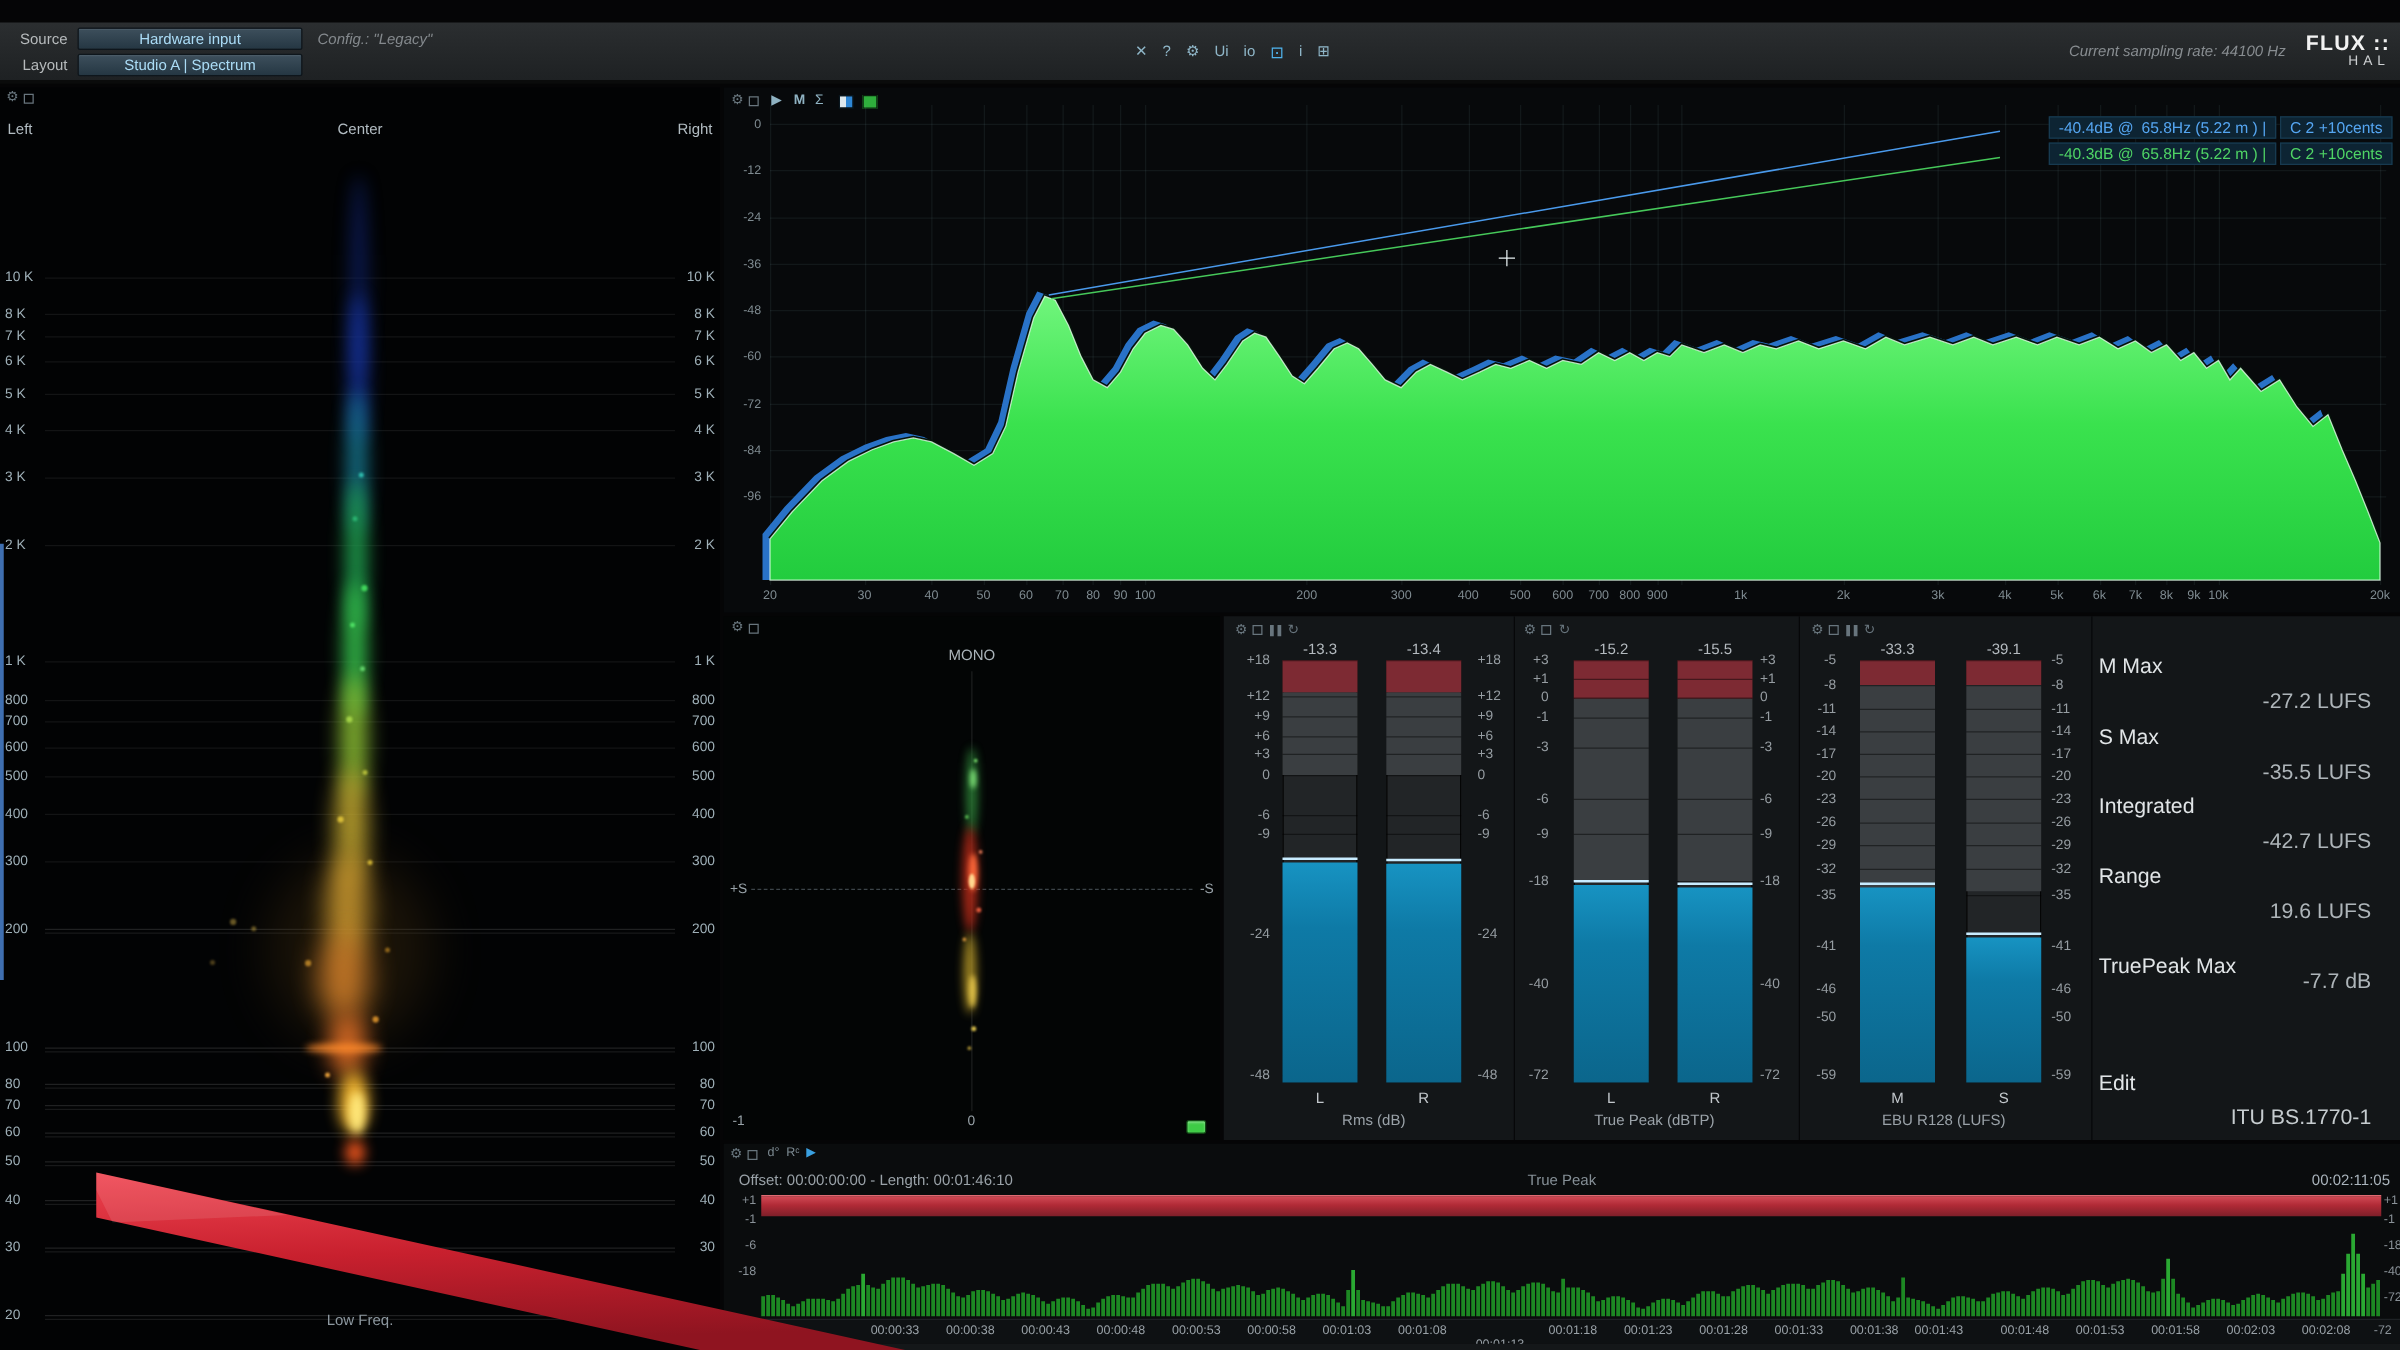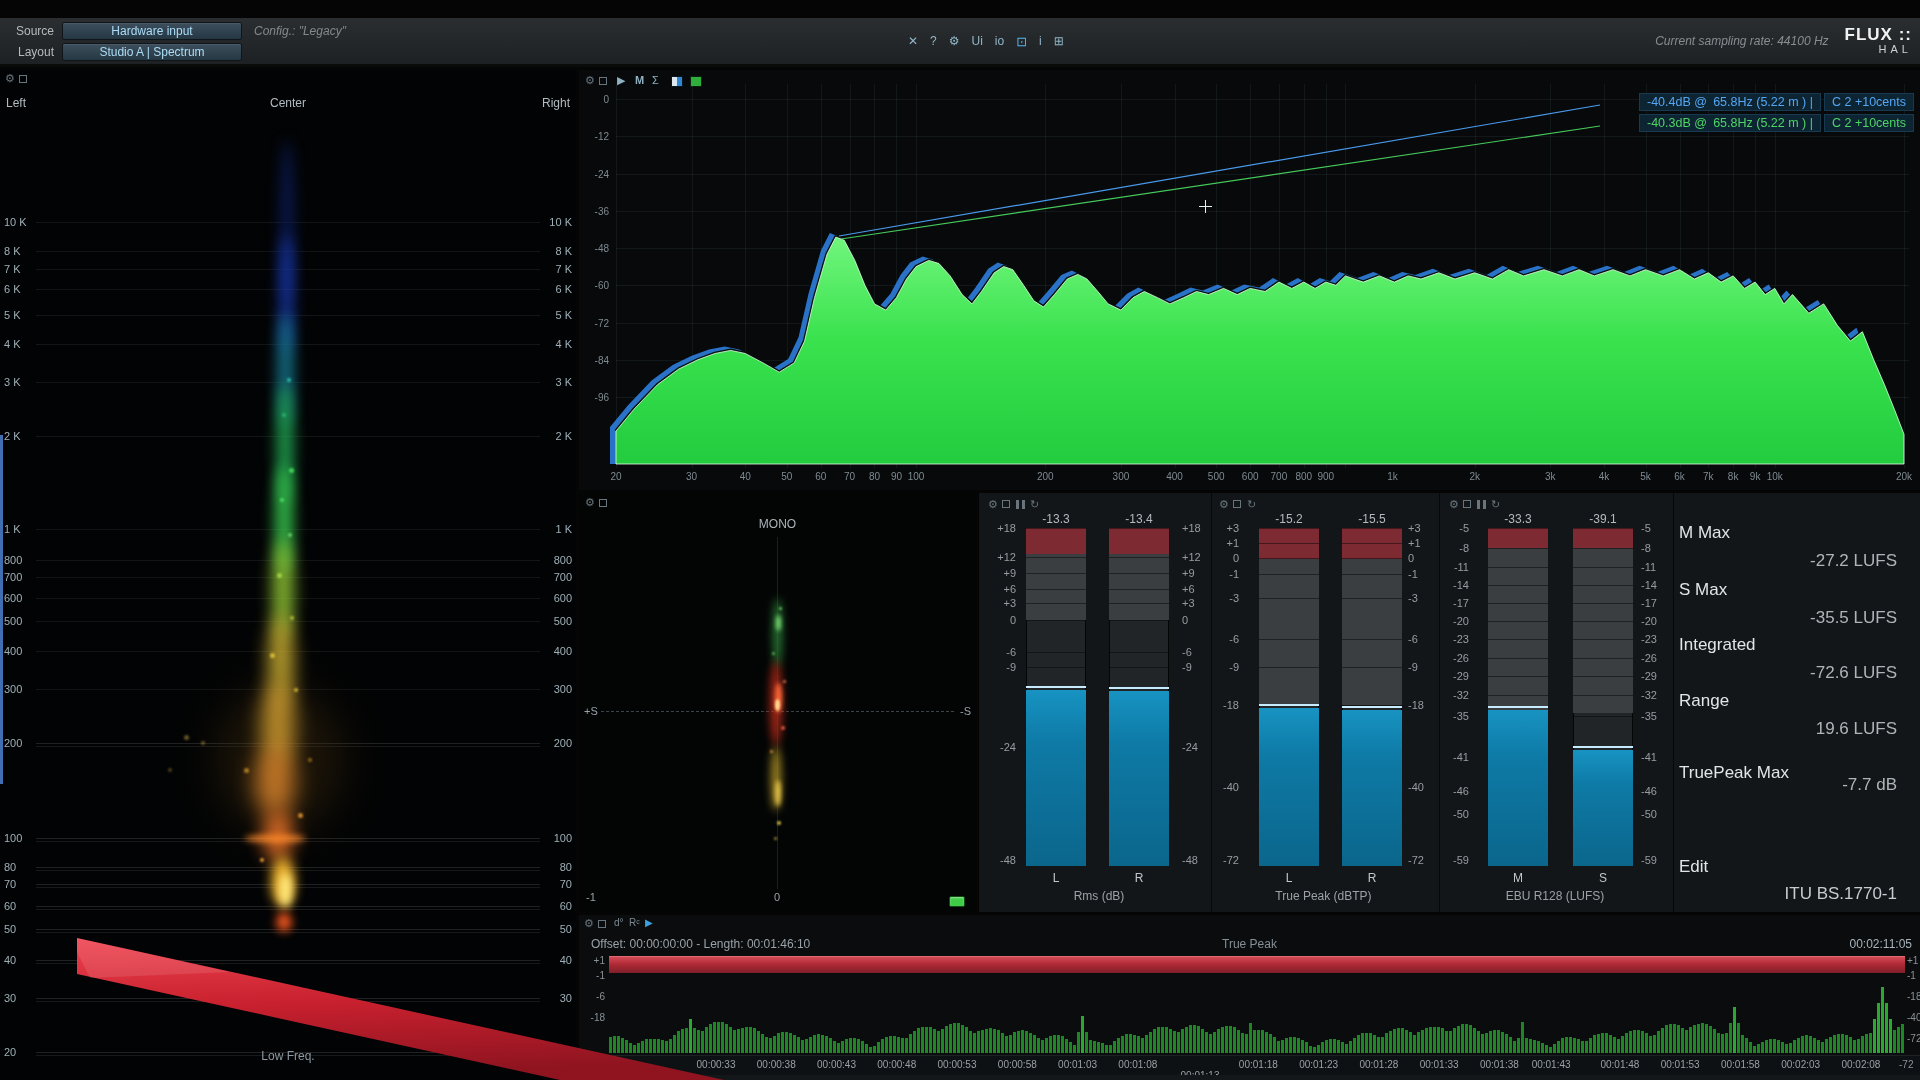--- a/index.html
+++ b/index.html
@@ -517,21 +517,21 @@
       <div style="position: absolute; left: 594px; top: 257px; width: 60px; height: 116px; background: linear-gradient(rgb(23, 147, 194), rgb(14, 122, 166) 30%, rgb(11, 102, 140));"></div>
       <div style="position: absolute; left: 594px; top: 253px; width: 60px; height: 2px; background: rgb(200, 236, 255);"></div>
       <div style="position: absolute; left: 584px; top: 19px; width: 80px; text-align: center; color: rgb(180, 186, 191); font-size: 12px;">-39.1</div>
       <div style="position: absolute; left: 594px; top: 378px; width: 60px; text-align: center; color: rgb(194, 199, 203); font-size: 12px;">S</div>
       <div style="position: absolute; left: 466px; top: 396px; width: 220px; text-align: center; color: rgb(154, 162, 168); font-size: 12px;">EBU R128 (LUFS)</div>
       <div style="position: absolute; left: 700px; top: 30px; color: rgb(225, 229, 231); font-size: 17px;">M Max</div>
       <div style="position: absolute; left: 620px; top: 58px; width: 298px; text-align: right; color: rgb(174, 181, 185); font-size: 17px;">-27.2 LUFS</div>
       <div style="position: absolute; left: 700px; top: 87px; color: rgb(225, 229, 231); font-size: 17px;">S Max</div>
       <div style="position: absolute; left: 620px; top: 115px; width: 298px; text-align: right; color: rgb(174, 181, 185); font-size: 17px;">-35.5 LUFS</div>
       <div style="position: absolute; left: 700px; top: 142px; color: rgb(225, 229, 231); font-size: 17px;">Integrated</div>
-      <div style="position: absolute; left: 620px; top: 170px; width: 298px; text-align: right; color: rgb(174, 181, 185); font-size: 17px;">-72.6 LUFS</div>
+      <div style="position: absolute; left: 620px; top: 170px; width: 298px; text-align: right; color: rgb(174, 181, 185); font-size: 17px;">-42.7 LUFS</div>
       <div style="position: absolute; left: 700px; top: 198px; color: rgb(225, 229, 231); font-size: 17px;">Range</div>
       <div style="position: absolute; left: 620px; top: 226px; width: 298px; text-align: right; color: rgb(174, 181, 185); font-size: 17px;">19.6 LUFS</div>
       <div style="position: absolute; left: 700px; top: 254px; color: rgb(225, 229, 231); font-size: 17px; margin-top: 16px;">TruePeak Max</div>
       <div style="position: absolute; left: 620px; top: 282px; width: 298px; text-align: right; color: rgb(174, 181, 185); font-size: 17px;">-7.7 dB</div>
       <div style="position: absolute; left: 700px; top: 364px; color: rgb(225, 229, 231); font-size: 17px;">Edit</div>
       <div style="position: absolute; left: 620px; top: 391px; width: 298px; text-align: right; color: rgb(198, 204, 207); font-size: 17px;">ITU BS.1770-1</div>
     </div>
   <div id="timeline" class="panel">
       <div style="position: absolute; left: 5px; top: 3px; color: rgb(104, 117, 125); font-size: 11px; line-height: 1;">⚙</div>
       <div style="position: absolute; left: 19px; top: 5px; width: 8px; height: 8px; border: 1px solid rgb(104, 117, 125);"></div>

